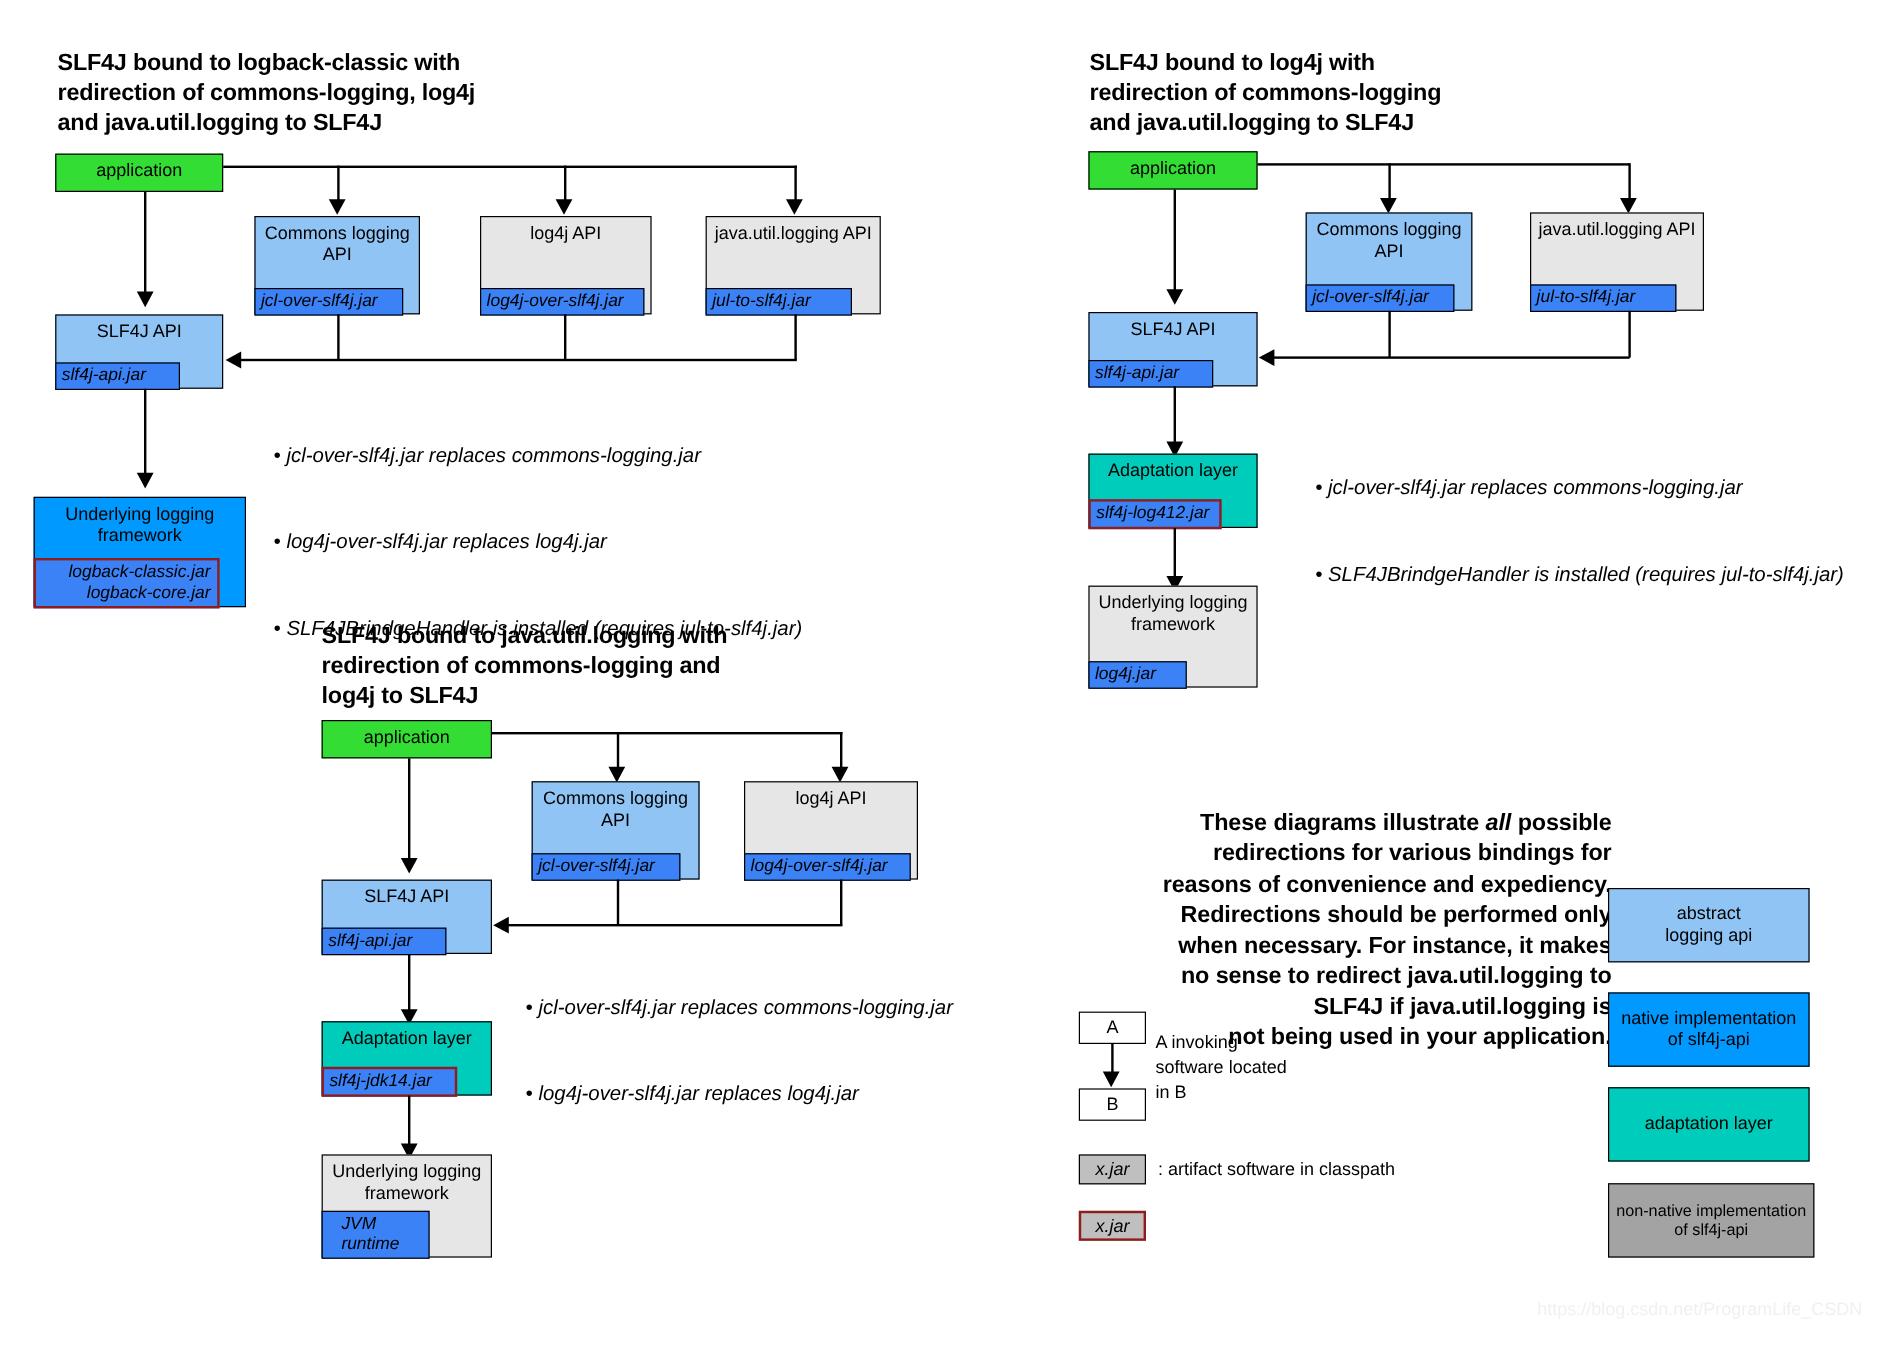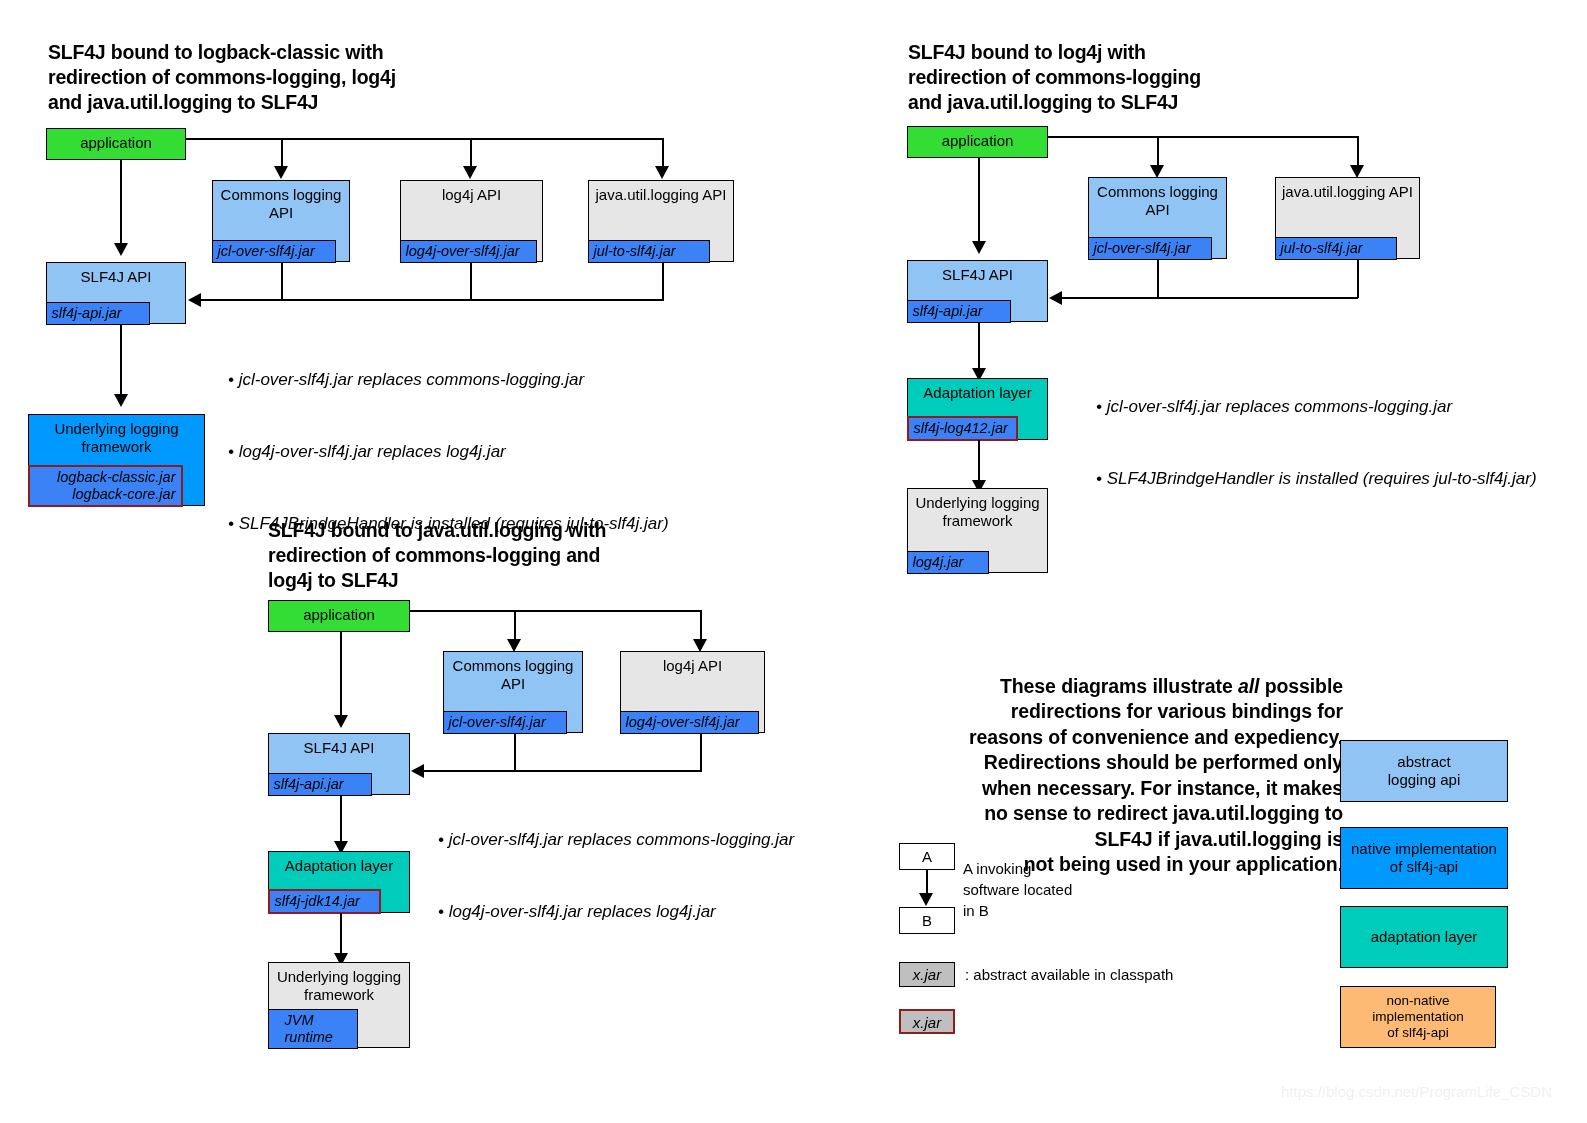--- a/index.html
+++ b/index.html
@@ -271,37 +271,37 @@
 <div class="lgbox" style="left:899px;top:907px;width:56px;height:27px;">
   <span>B</span>
 </div>
 <div class="lgtxt" style="left:963px;top:858px;width:200px;">A invoking
 software located
 in B</div>
 
 <div class="lgjar" style="left:899px;top:962px;width:56px;height:25px;">
   <span>x.jar</span>
 </div>
-<div class="lgtxt" style="left:965px;top:964px;width:320px;">: abstract available in classpath</div>
+<div class="lgtxt" style="left:965px;top:964px;width:320px;">: artifact software in classpath</div>
 
 <div class="lgjar binding" style="left:899px;top:1009px;width:56px;height:25px;">
   <span>x.jar</span>
 </div>
 
 <div class="swatch c-absapi" style="left: 1340px; top: 740px; width: 168px; height: 62px; background: rgb(143, 196, 245);">
   <span>abstract
 logging api</span>
 </div>
 <div class="swatch c-native" style="left: 1340px; top: 827px; width: 168px; height: 62px; background: rgb(0, 153, 255);">
   <span>native implementation
 of slf4j-api</span>
 </div>
 <div class="swatch c-adapt" style="left: 1340px; top: 906px; width: 168px; height: 62px; background: rgb(0, 204, 187);">
   <span>adaptation layer</span>
 </div>
-<div class="swatch c-nonnative small" style="left: 1340px; top: 986px; width: 156px; height: 62px; background: #fdba74; text-align: center;">
+<div class="swatch c-nonnative small" style="left: 1340px; top: 986px; width: 172px; height: 62px; background: #a3a3a3; text-align: center;">
   <span>non-native implementation
 of slf4j-api</span>
 </div>
 
 <div class="wm" style="left:1281px;top:1083px;">https://blog.csdn.net/ProgramLife_CSDN</div>
 
 </div>
 
 </body></html>

